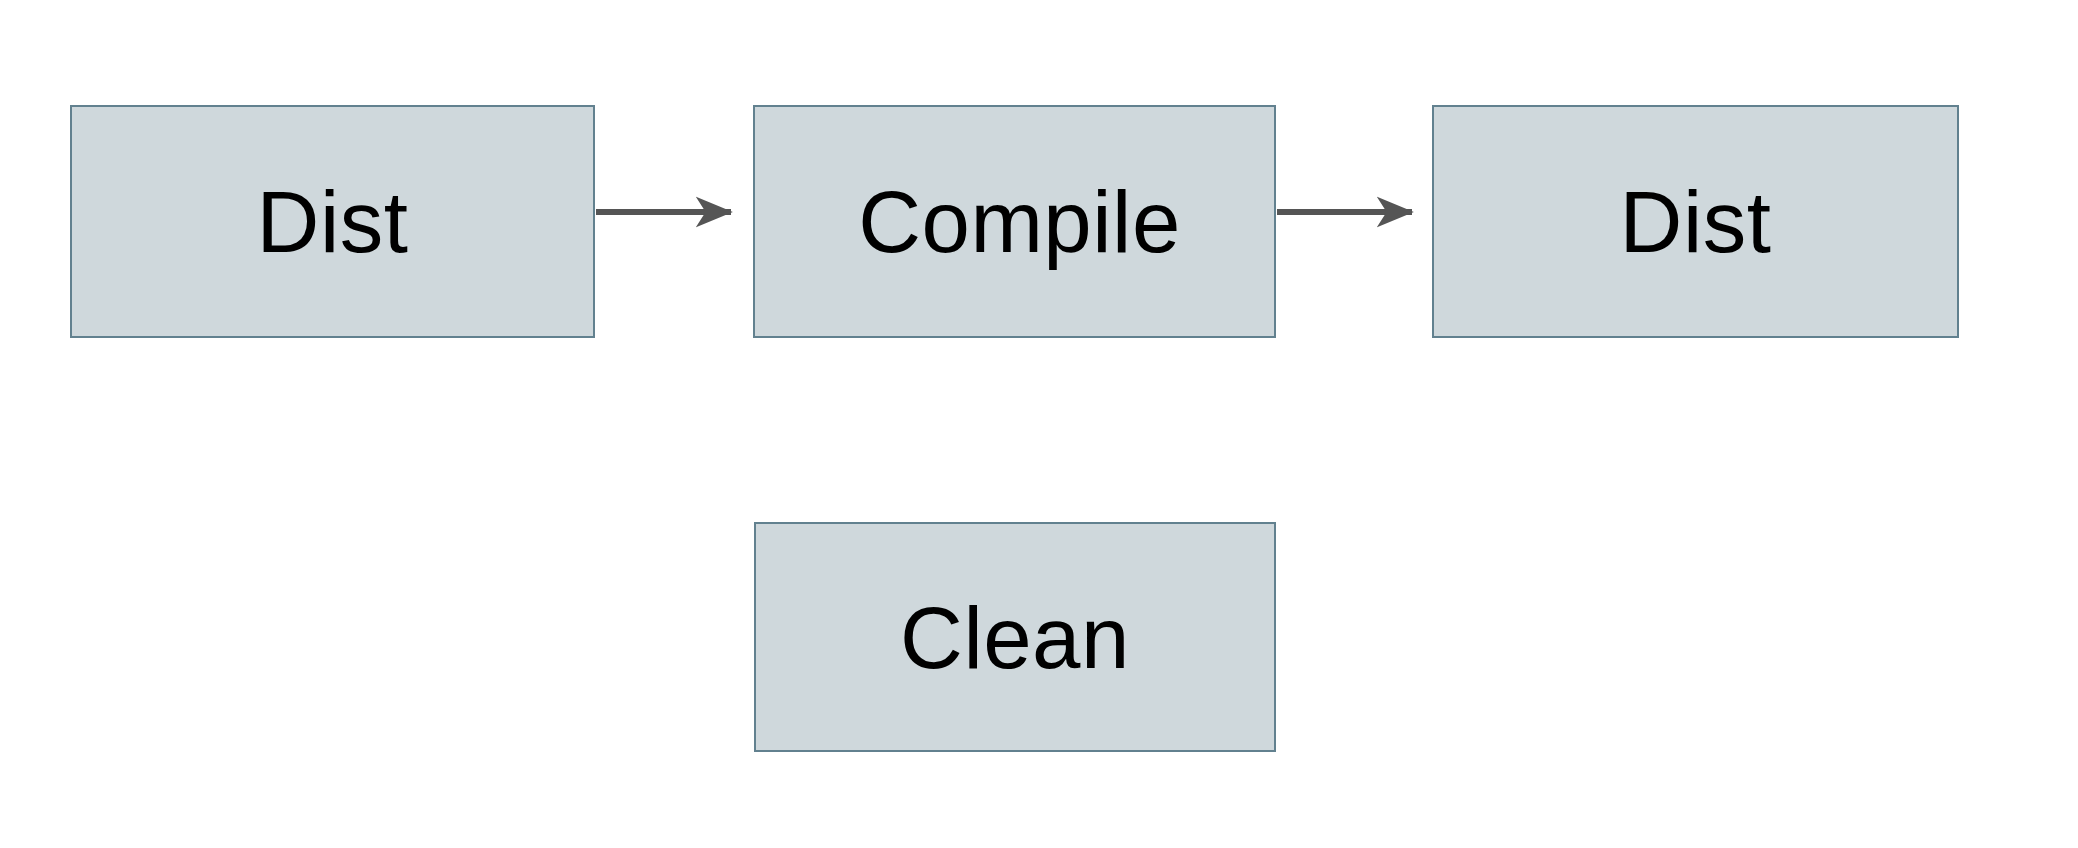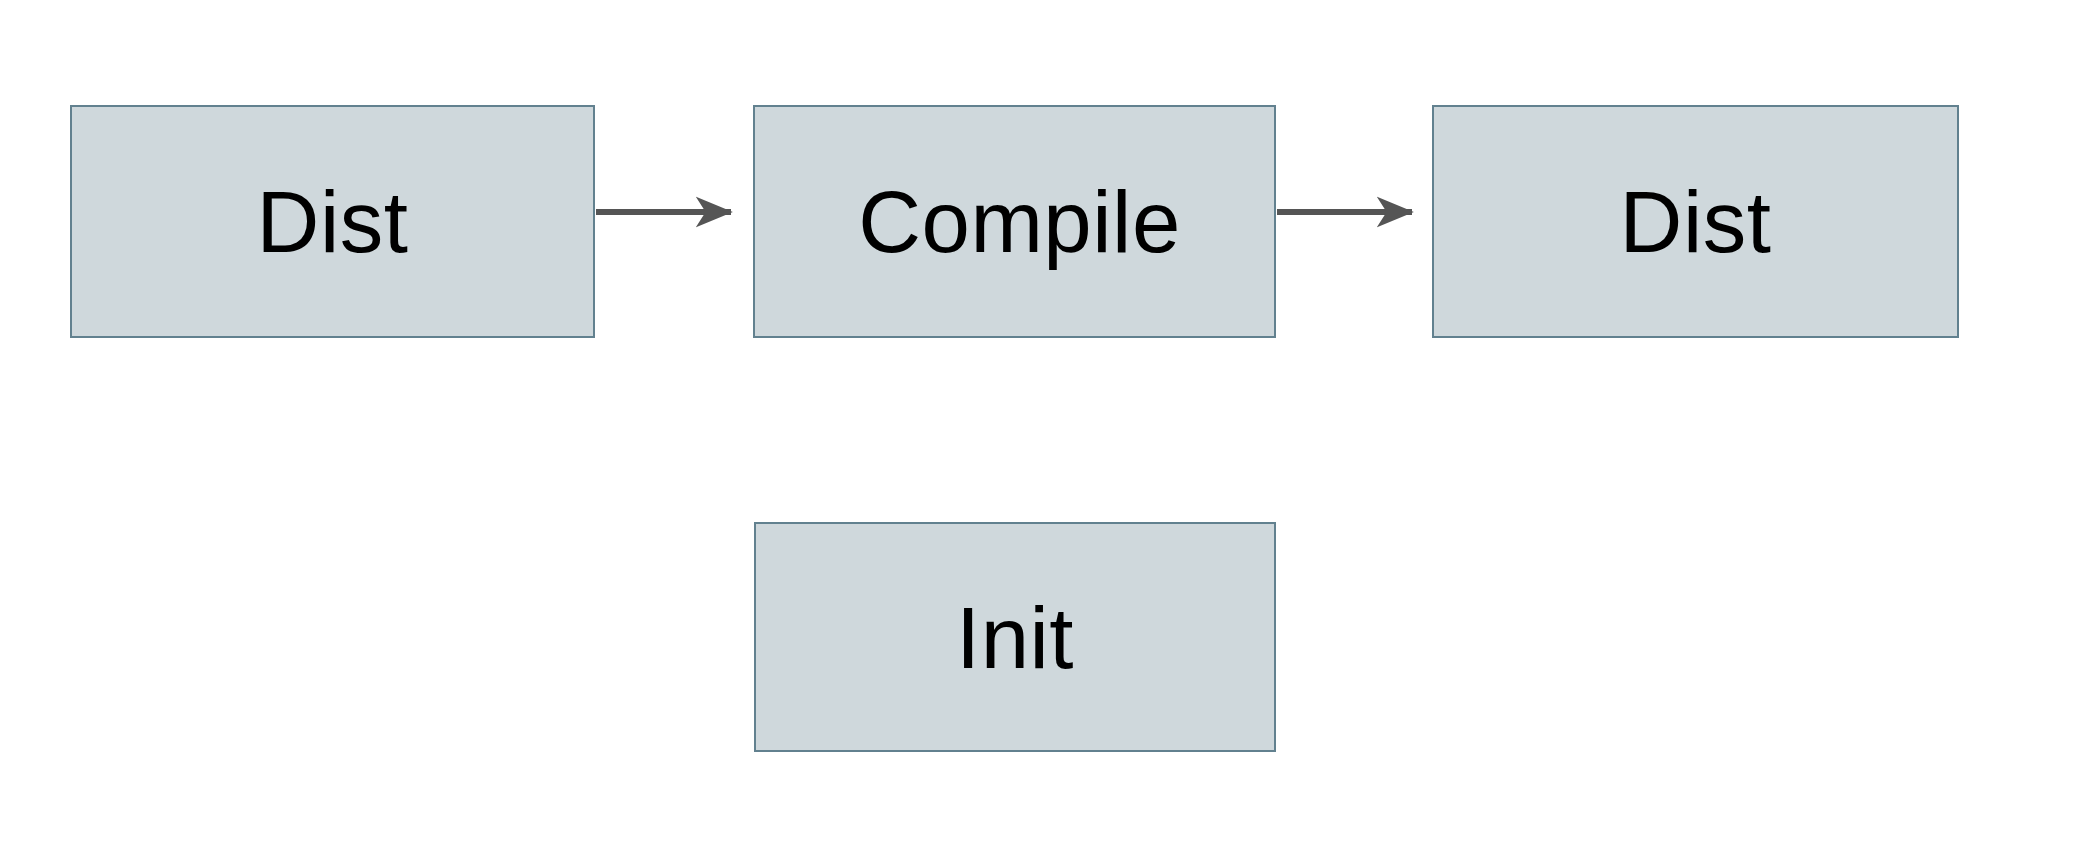--- a/index.html
+++ b/index.html
@@ -79,16 +79,16 @@
 
   <div class="node" id="node-compile">
     <span class="node-label">Compile</span>
   </div>
 
   <div class="node" id="node-init">
     <span class="node-label">Dist</span>
   </div>
 
   <div class="node" id="node-clean">
-    <span class="node-label">Init</span>
+    <span class="node-label">Clean</span>
   </div>
 
 </div>
 
 </body></html>

